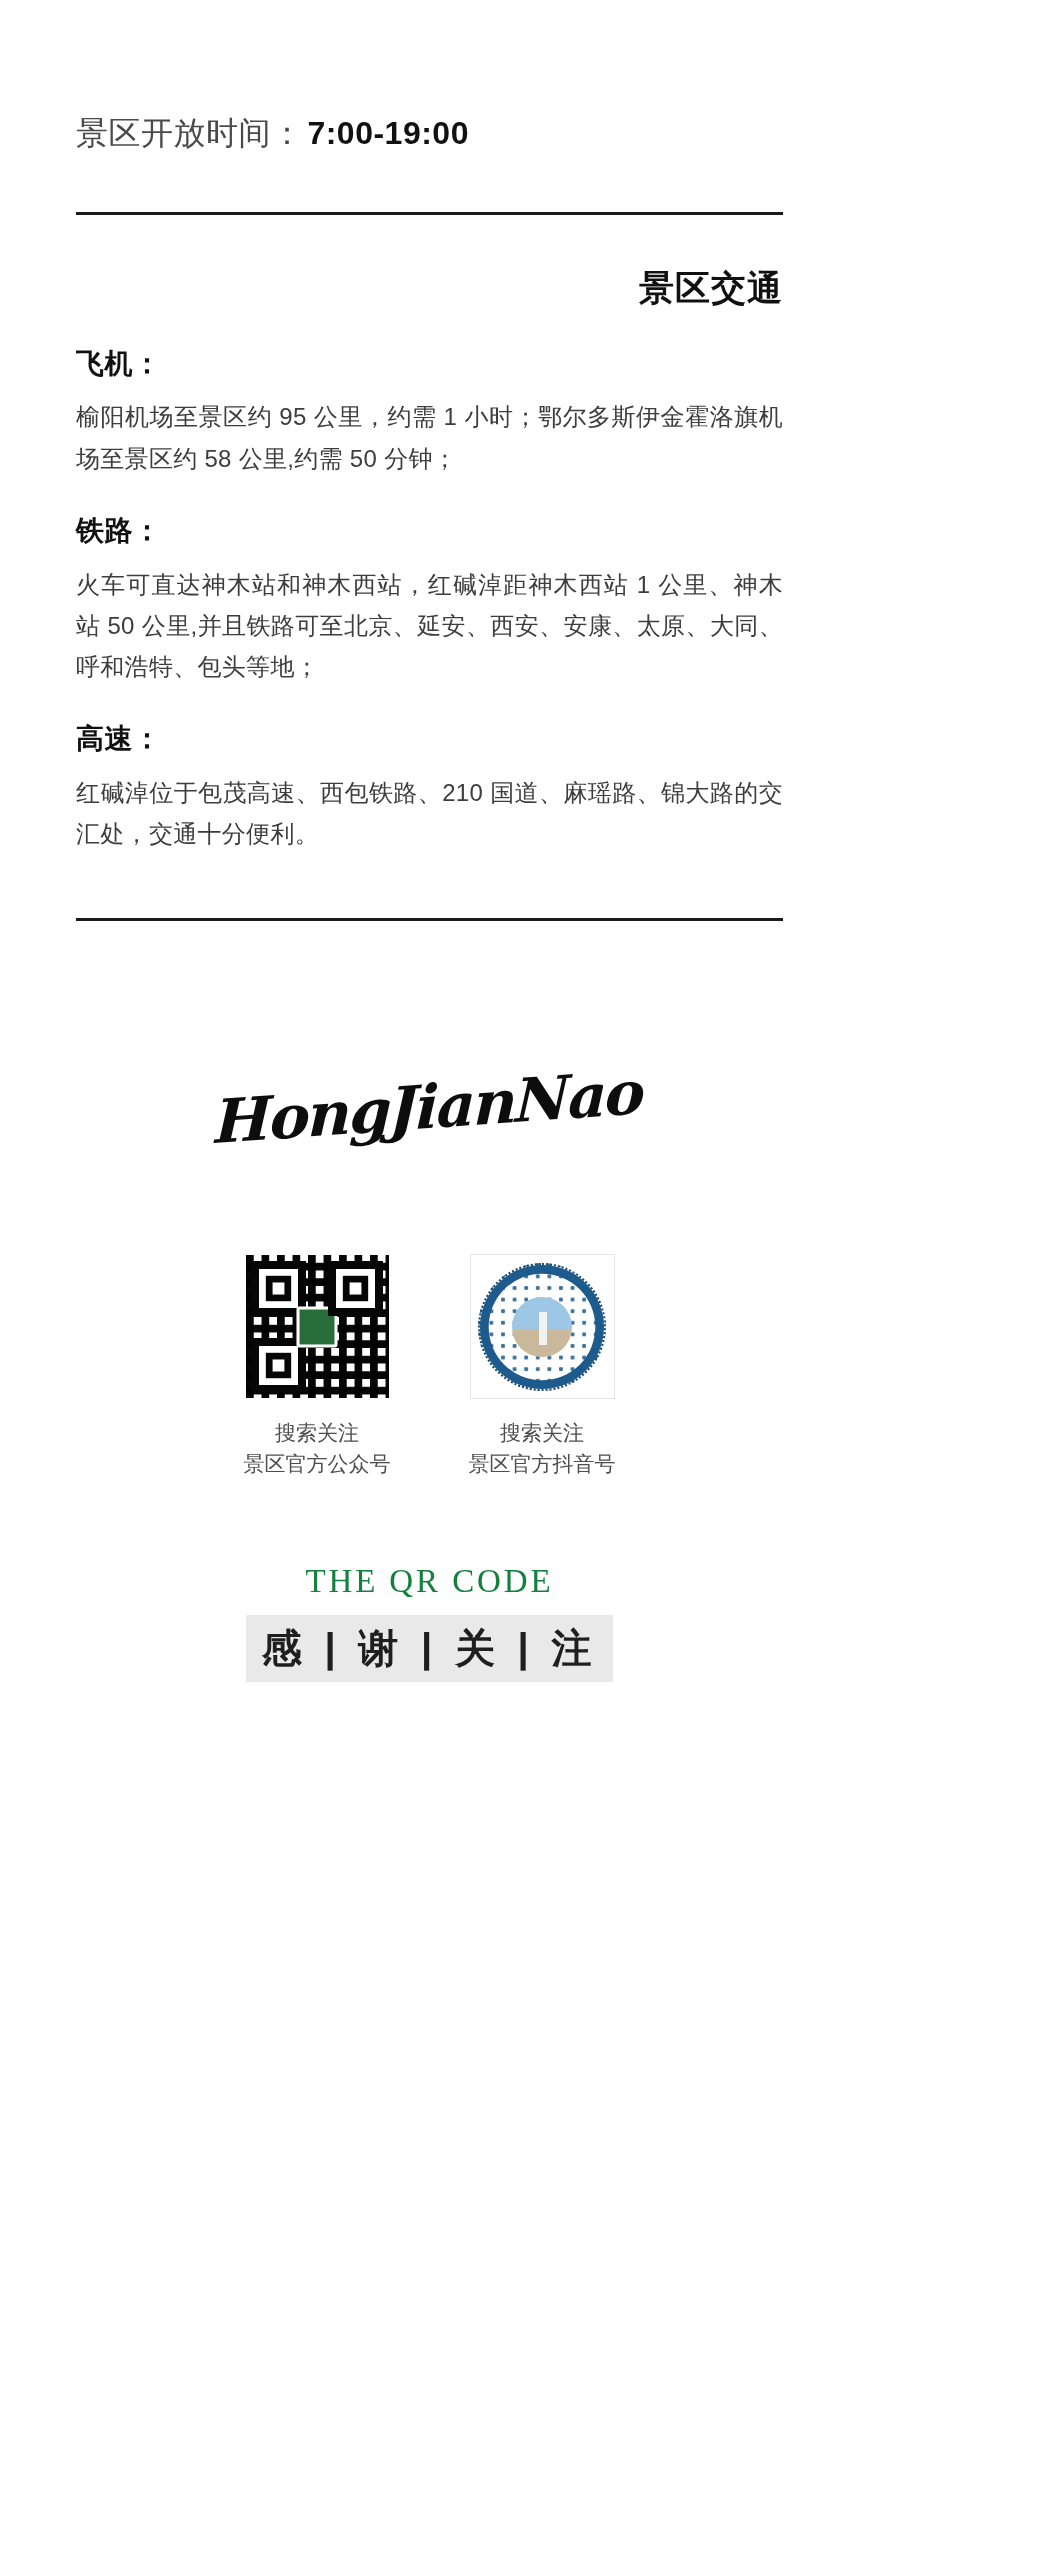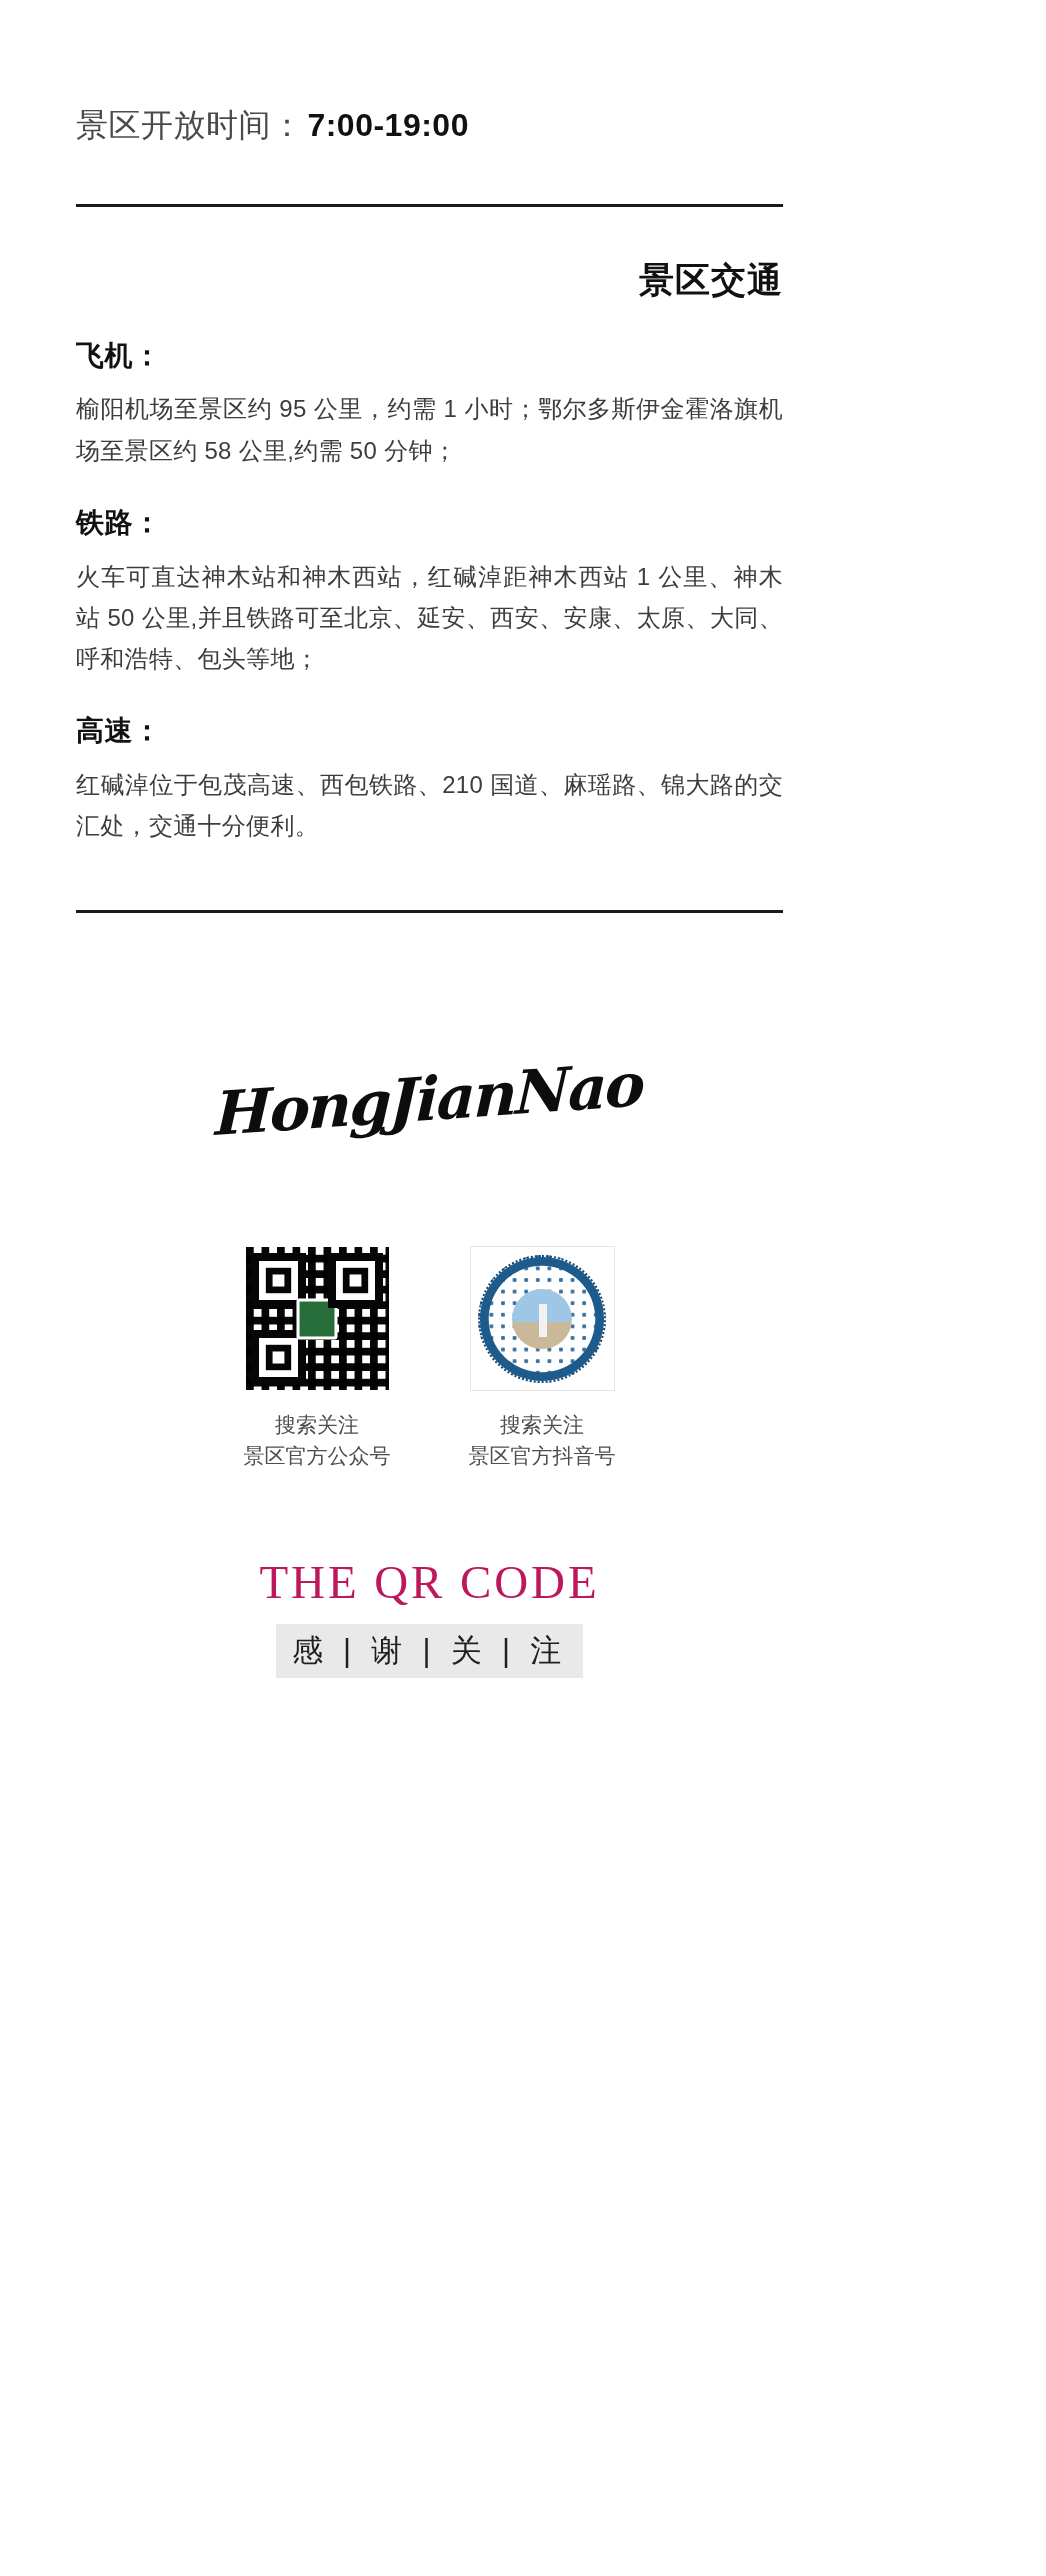--- a/index.html
+++ b/index.html
@@ -12,21 +12,21 @@
     height: 2576px;
     font-family: "Liberation Sans", "DejaVu Sans", sans-serif;
     color: #222222;
     position: relative;
     overflow: hidden;
   }
   .page {
     width: 859px;
     height: 2576px;
     box-sizing: border-box;
-    padding: 8px 76px;
+    padding: 16px 76px;
     position: relative;
   }
 
   
   .hours {
     padding-top: 95px;
     font-size: 32px;
     line-height: 1.4;
     color: #3b3b3b;
     letter-spacing: 0.5px;
@@ -215,33 +215,33 @@
     color: #4d4d4d;
   }
 
   
   .footer {
     margin-top: 83px;
     text-align: center;
   }
   .footer-en {
     font-family: "Liberation Serif", "DejaVu Serif", serif;
-    font-size: 47px;
+    font-size: 33px;
     letter-spacing: 2.9px;
-    color: #be185d;
+    color: #15803d;
   }
   .footer-cn {
     margin-top: 15.5px;
     display: inline-block;
     background: #e9e9e9;
     padding: 5.8px 15.5px;
-    font-size: 31px;
+    font-size: 40px;
     letter-spacing: 5.8px;
     color: #1f1f1f;
-    font-weight: 400;
+    font-weight: 700;
   }
 </style>
 </head>
 <body>
 
 <div class="page">
 
   <div class="hours">
     <span class="label">景区开放时间：</span><span class="value">7:00-19:00</span>
   </div>

